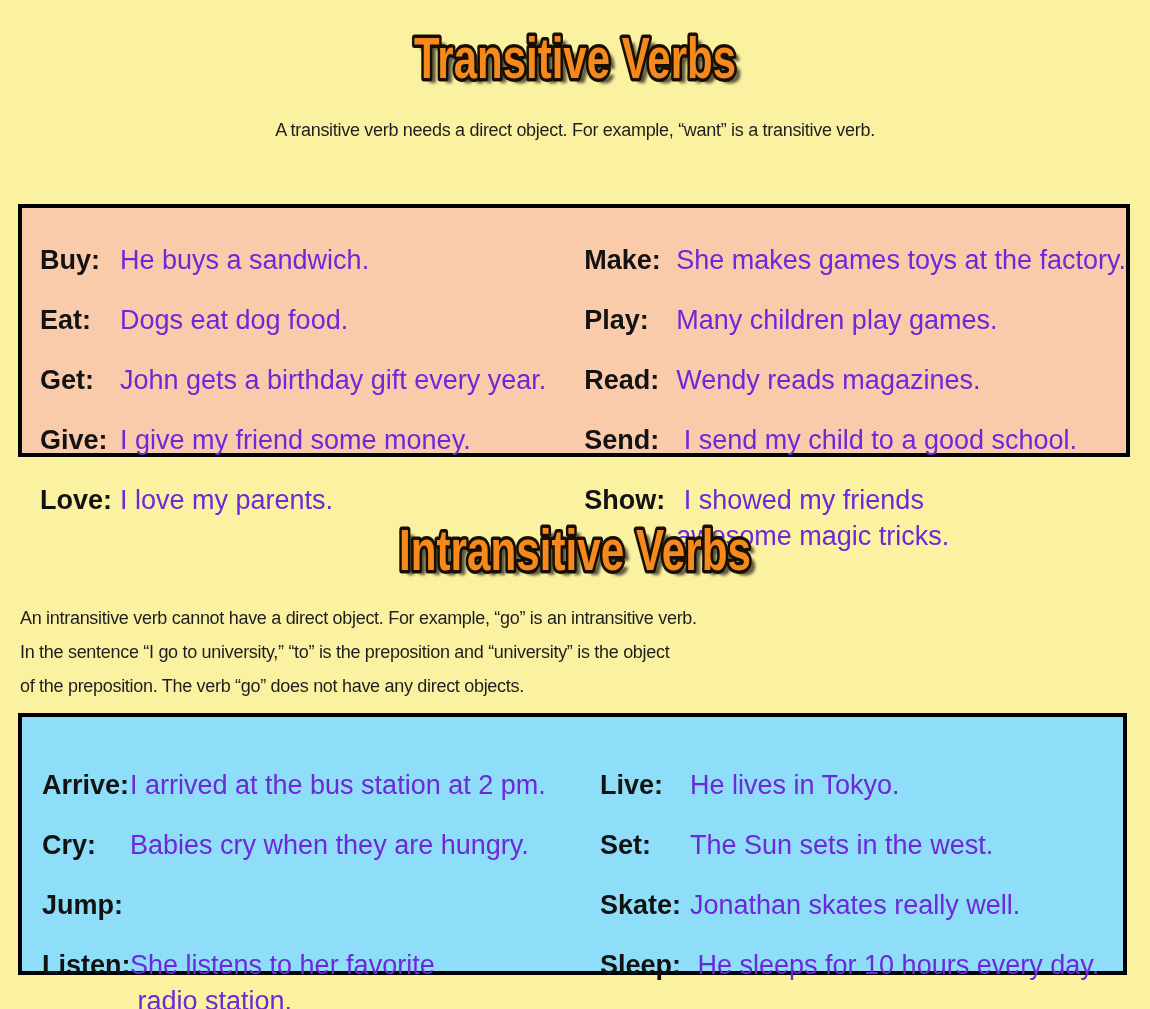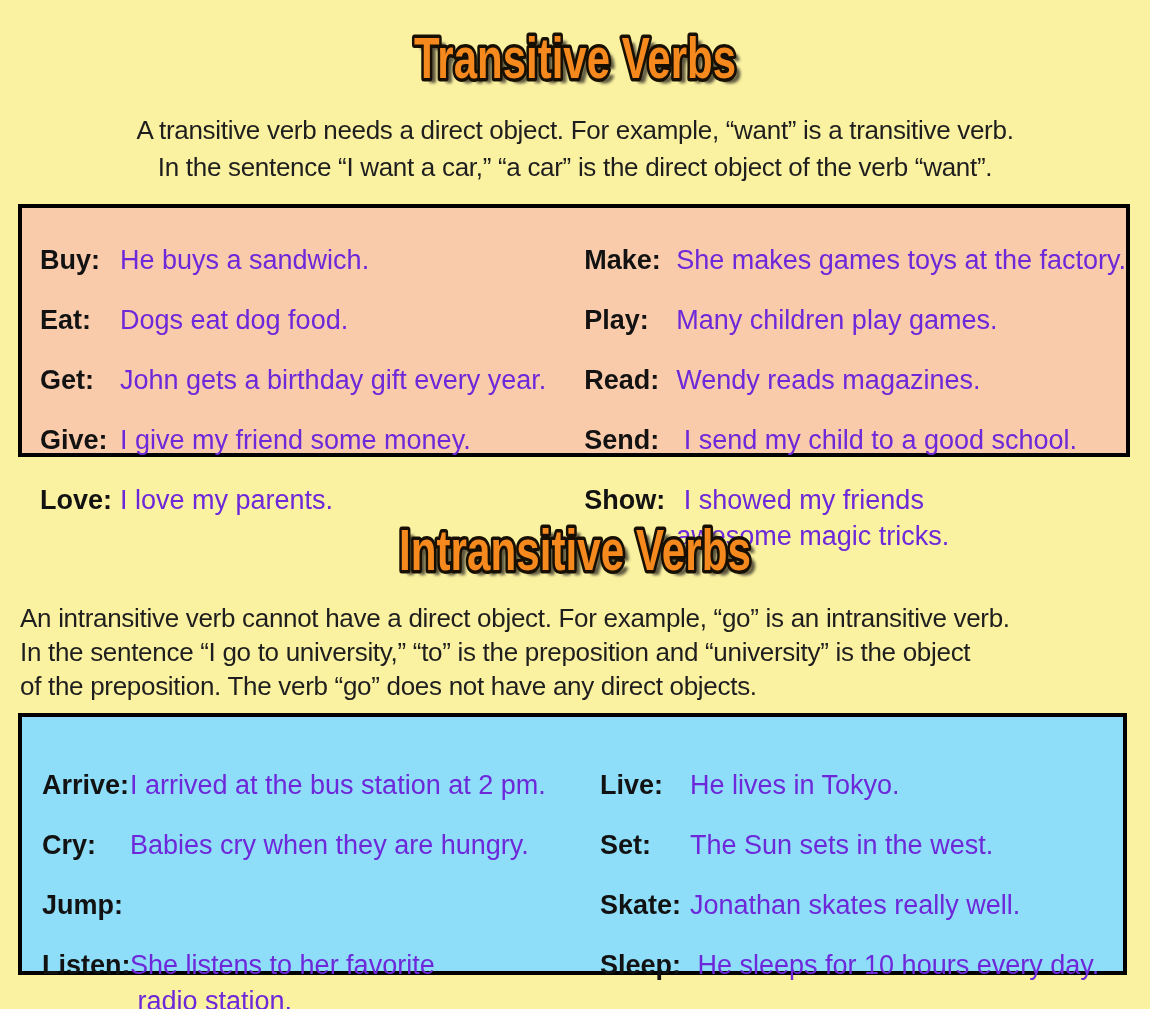--- a/index.html
+++ b/index.html
@@ -30,21 +30,21 @@
   }
   .title-main {
     fill:#f6891e;
     stroke:#171002;
     stroke-width:7px;
     paint-order:stroke;
     stroke-linejoin:round;
   }
   .intro {
     position:absolute;
-    font-size:26px;
+    font-size:18px;
     letter-spacing:-0.3px;
     line-height:37px;
     color:#1e1e1e;
   }
   #intro-transitive {
     top:112px; left:0; right:0;
     text-align:center;
   }
   #intro-intransitive {
     top:601px; left:20px; width:1118px;
@@ -99,21 +99,20 @@
 
   <div class="title-band" style="top:24px;">
     <svg class="title-svg" width="640" height="76" viewBox="0 0 640 76">
       <text class="title-text title-shadow" x="326" y="59" text-anchor="middle" textLength="322" lengthAdjust="spacingAndGlyphs">Transitive Verbs</text>
       <text class="title-text title-main" x="320" y="54" text-anchor="middle" textLength="322" lengthAdjust="spacingAndGlyphs">Transitive Verbs</text>
     </svg>
   </div>
 
   <div class="intro" id="intro-transitive">
     <div>A transitive verb needs a direct object. For example, “want” is a transitive verb.</div>
-    <div>In the sentence “I want a car,” “a car” is the direct object of the verb “want”.</div>
   </div>
 
   <div class="example-box" id="box-transitive">
     <div class="col-left">
 
         <div class="verb-row">
           <span class="verb-label">Buy:</span>
           <span class="verb-sentence">He buys a sandwich.</span>
         </div>
 

